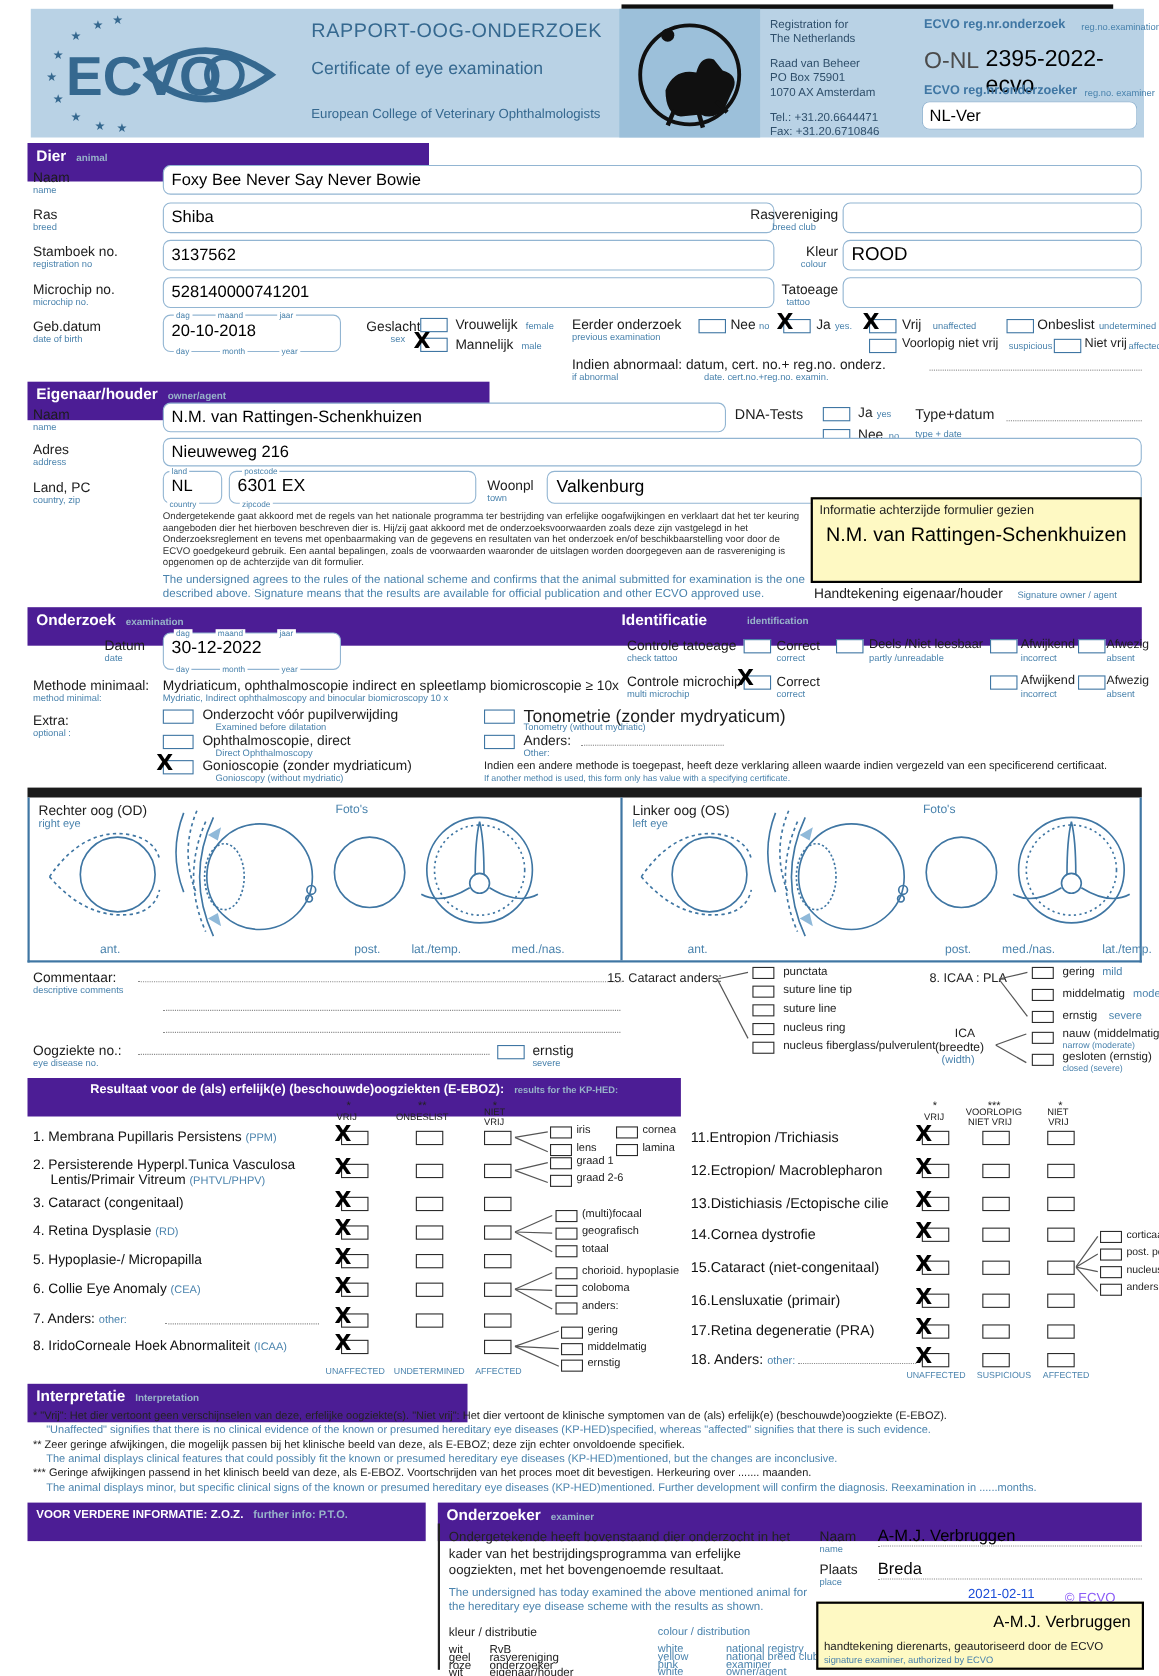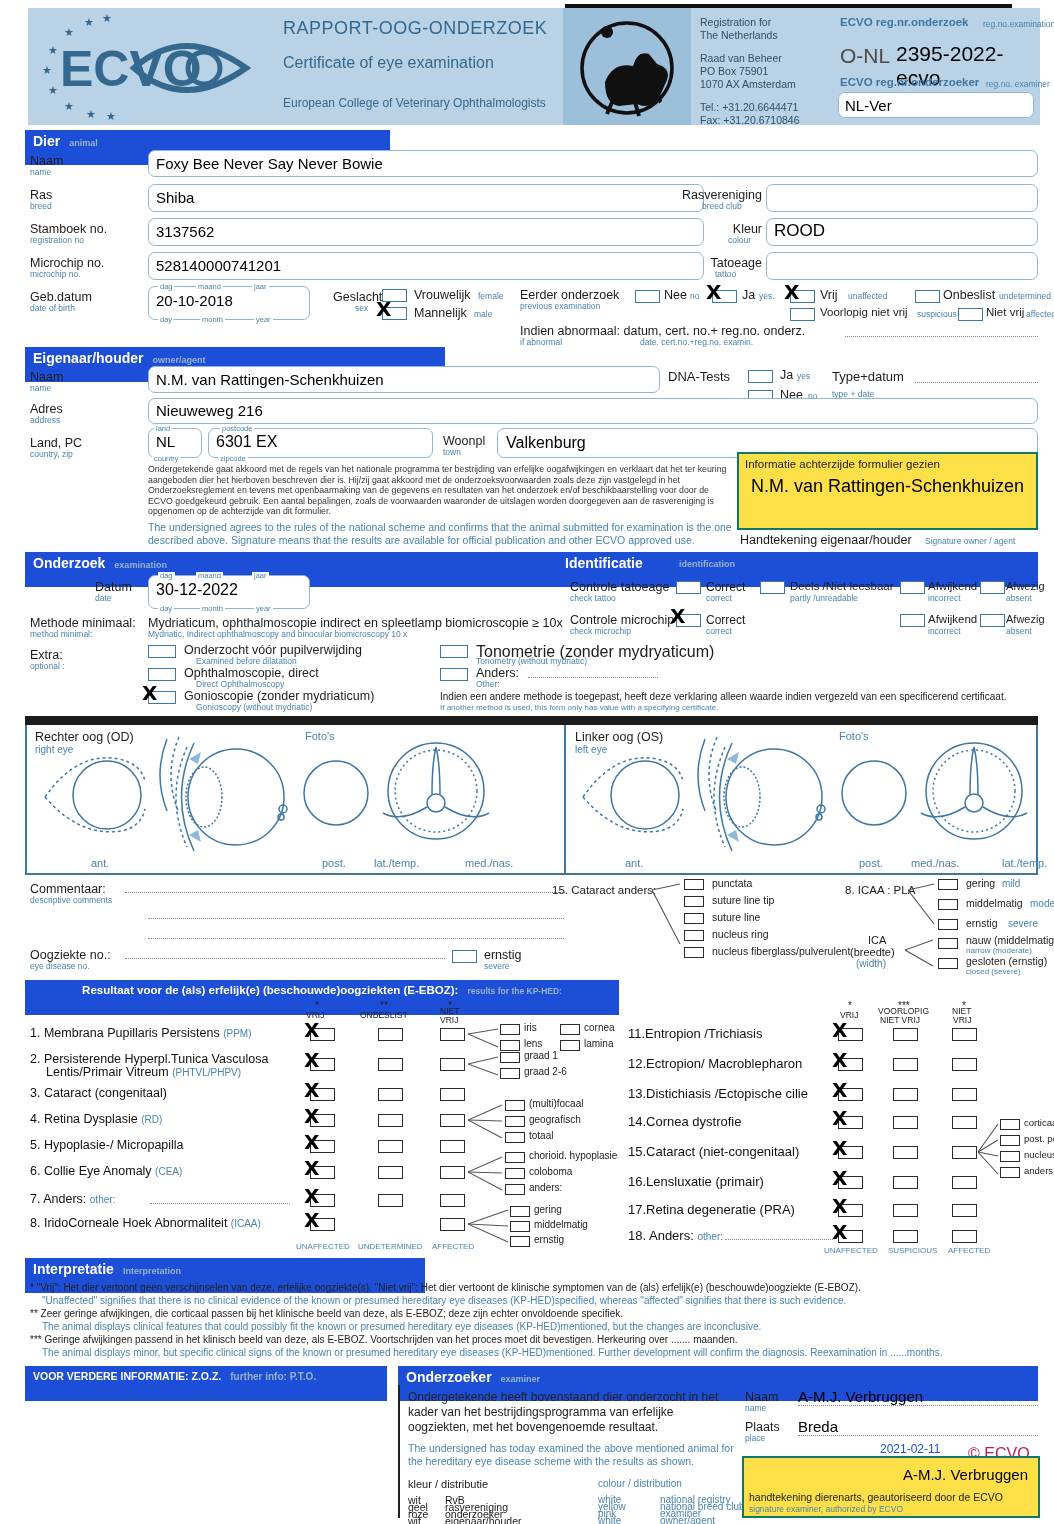--- a/index.html
+++ b/index.html
@@ -9,34 +9,34 @@
   .l{font-size:12.5px;color:#1c1c1c;white-space:nowrap}
   .e{font-size:8.5px;color:#4a83ad;white-space:nowrap}
   .v{font-size:15px;color:#000;white-space:nowrap}
   .bx{position:absolute;border:1.5px solid #92b5d2;border-radius:7px;background:#fff;box-sizing:border-box}
   .cw{position:absolute;display:inline-block;width:25px;height:13px}
   .cb{position:absolute;left:0;top:0;width:25px;height:13px;border:1.6px solid #3f76a3;background:#fff;box-sizing:border-box}
   .cbk .cb{border-color:#2b2b2b}
   .cbs{width:20px;height:11px}
   .cbs .cb{width:20px;height:11px;border-width:1.4px;border-color:#2b2b2b}
   .x{position:absolute;left:-6px;top:-8px;font-size:20px;font-weight:700;color:#000;line-height:1;font-family:"DejaVu Sans",sans-serif;z-index:3}
-  .bar{position:absolute;background:#1d4ed8;color:#fff;font-size:12px;font-weight:700;padding:3px 8px;box-sizing:border-box;white-space:nowrap;height:35px}
+  .bar{position:absolute;background:#4c1d95;color:#fff;font-size:12px;font-weight:700;padding:3px 8px;box-sizing:border-box;white-space:nowrap;height:35px}
   .be{color:#98b4ca;font-size:9px;font-weight:700;margin-left:9px}
   .dt{position:absolute;border-bottom:1.3px dotted #8a8a8a}
   .mc{position:absolute;font-size:7.5px;color:#4a83ad;background:#fff;padding:0 2px;line-height:1;white-space:nowrap}
   .rl{font-size:12.5px;color:#111;white-space:nowrap}
   .cd{color:#4a83ad;font-size:10px}
   .sl{font-size:10.5px;color:#222;white-space:nowrap}
   .fn{font-size:8px;color:#4a83ad;white-space:nowrap}
   .p{color:#333;font-size:8.8px;line-height:10.5px}
   .pe{color:#4a83ad;font-size:10.5px;line-height:13px}
   .band{background:#b9d2e5}
   .hblue{color:#35688f}
   svg.fork line{stroke:#555;stroke-width:1.1}
-  .sig{position:absolute;border:2px solid #0f766e;background:#fde047;box-sizing:border-box}
+  .sig{position:absolute;border:2px solid #000000;background:#fef9c3;box-sizing:border-box}
 </style>
 </head>
 <body>
 
 <div id="page">
 
   <div class="a" style="left:565px;top:4px;width:447px;height:7px;background:#101010"></div>
   <div class="a band" style="left:28px;top:8px;width:1012px;height:117px">
 
     <svg class="a" style="left:6px;top:4px" width="238" height="110" viewBox="0 0 238 110">
@@ -330,21 +330,21 @@
   <span class="a l" style="left:928px;top:580px;font-size:11.5px">Afwijkend</span>
   <span class="a e" style="left:928px;top:593px">incorrect</span>
   <span class="cw" style="left:980px;top:581px">
       <span class="x"></span>
       <span class="cb"></span>
     </span>
   <span class="a l" style="left:1006px;top:580px;font-size:11px">Afwezig</span>
   <span class="a e" style="left:1006px;top:593px">absent</span>
 
   <span class="a l" style="left:570px;top:613px">Controle microchip</span>
-  <span class="a e" style="left:570px;top:626px">check microchip</span>
+  <span class="a e" style="left:570px;top:626px">multi microchip</span>
   <span class="cw" style="left:676px;top:614px">
       <span class="x">X</span>
       <span class="cb"></span>
     </span>
   <span class="a l" style="left:706px;top:613px;font-size:12px">Correct</span>
   <span class="a e" style="left:706px;top:626px">correct</span>
   <span class="cw" style="left:900px;top:614px">
       <span class="x"></span>
       <span class="cb"></span>
     </span>
@@ -859,21 +859,21 @@
       <span class="cb"></span>
     </span>
 
   <span class="a fn" style="left:824px;top:1246px">UNAFFECTED</span>
   <span class="a fn" style="left:888px;top:1246px">SUSPICIOUS</span>
   <span class="a fn" style="left:948px;top:1246px">AFFECTED</span>
 
   <div class="bar" style="left:25px;top:1258px;width:400px"><span style="font-size:14px">Interpretatie</span><span class="be">Interpretation</span></div>
   <span class="a" style="left:30px;top:1282px;width:1012px;font-size:10px;color:#222">* "Vrij": Het dier vertoont geen verschijnselen van deze, erfelijke oogziekte(s). "Niet vrij": Het dier vertoont de klinische symptomen van de (als) erfelijk(e) (beschouwde)oogziekte (E-EBOZ).</span>
   <span class="a" style="left:42px;top:1295px;width:1000px;font-size:10px;color:#4a83ad">"Unaffected" signifies that there is no clinical evidence of the known or presumed hereditary eye diseases (KP-HED)specified, whereas "affected" signifies that there is such evidence.</span>
-  <span class="a" style="left:30px;top:1308px;width:1012px;font-size:10px;color:#222">** Zeer geringe afwijkingen, die corticaal passen bij het klinische beeld van deze, als E-EBOZ; deze zijn echter onvoldoende specifiek.</span>
+  <span class="a" style="left:30px;top:1308px;width:1012px;font-size:10px;color:#222">** Zeer geringe afwijkingen, die mogelijk passen bij het klinische beeld van deze, als E-EBOZ; deze zijn echter onvoldoende specifiek.</span>
   <span class="a" style="left:42px;top:1321px;width:1000px;font-size:10px;color:#4a83ad">The animal displays clinical features that could possibly fit the known or presumed hereditary eye diseases (KP-HED)mentioned, but the changes are inconclusive.</span>
   <span class="a" style="left:42px;top:1347px;width:1012px;font-size:10px;color:#4a83ad">The animal displays minor, but specific clinical signs of the known or presumed hereditary eye diseases (KP-HED)mentioned. Further development will confirm the diagnosis. Reexamination in ......months.</span>
   <span class="a" style="left:30px;top:1334px;width:1012px;font-size:10px;color:#222">*** Geringe afwijkingen passend in het klinisch beeld van deze, als E-EBOZ. Voortschrijden van het proces moet dit bevestigen. Herkeuring over ....... maanden.</span>
 
   <div class="bar" style="left:25px;top:1366px;width:362px"><span style="font-size:10.5px">VOOR VERDERE INFORMATIE: Z.O.Z.</span><span class="be" style="font-size:10px">further info: P.T.O.</span></div>
   <div class="bar" style="left:398px;top:1366px;width:640px"><span style="font-size:14px">Onderzoeker</span><span class="be">examiner</span></div>
   <div class="a" style="left:398px;top:1385px;width:2px;height:133px;background:#222"></div>
 
   <div class="a" style="left:408px;top:1390px;width:330px;font-size:12px;line-height:15px;color:#222">Ondergetekende heeft bovenstaand dier onderzocht in het kader van het bestrijdingsprogramma van erfelijke oogziekten, met het bovengenoemde resultaat.</div>
   <div class="a" style="left:408px;top:1442px;width:340px;font-size:10.5px;line-height:13px;color:#4a83ad">The undersigned has today examined the above mentioned animal for the hereditary eye disease scheme with the results as shown.</div>
@@ -899,21 +899,21 @@
 
   <span class="a l" style="left:745px;top:1390px">Naam</span>
   <span class="a e" style="left:745px;top:1403px">name</span>
   <span class="a v" style="left:798px;top:1388px">A-M.J. Verbruggen</span>
   <span class="dt" style="left:798px;top:1405px;width:240px"></span>
   <span class="a l" style="left:745px;top:1420px">Plaats</span>
   <span class="a e" style="left:745px;top:1433px">place</span>
   <span class="a v" style="left:798px;top:1418px">Breda</span>
   <span class="dt" style="left:798px;top:1435px;width:240px"></span>
   <span class="a" style="left:880px;top:1442px;font-size:12px;color:#1d4ed8">2021-02-11</span>
-  <span class="a" style="left:968px;top:1445px;font-size:16px;color:#be185d">© ECVO</span>
+  <span class="a" style="left:968px;top:1445px;font-size:12px;color:#8b5cf6">© ECVO</span>
 
   <div class="sig" style="left:742px;top:1456px;width:298px;height:62px">
     <div style="font-size:15px;color:#000;text-align:right;margin:8px 10px 0 0">A-M.J. Verbruggen</div>
     <div style="position:absolute;left:5px;bottom:13px;font-size:10.5px;color:#222;white-space:nowrap">handtekening dierenarts, geautoriseerd door de ECVO</div>
     <div style="position:absolute;left:5px;bottom:2px;font-size:8.5px;color:#4a83ad;white-space:nowrap">signature examiner, authorized by ECVO</div>
   </div>
 
 </div>
 
 </body></html>

